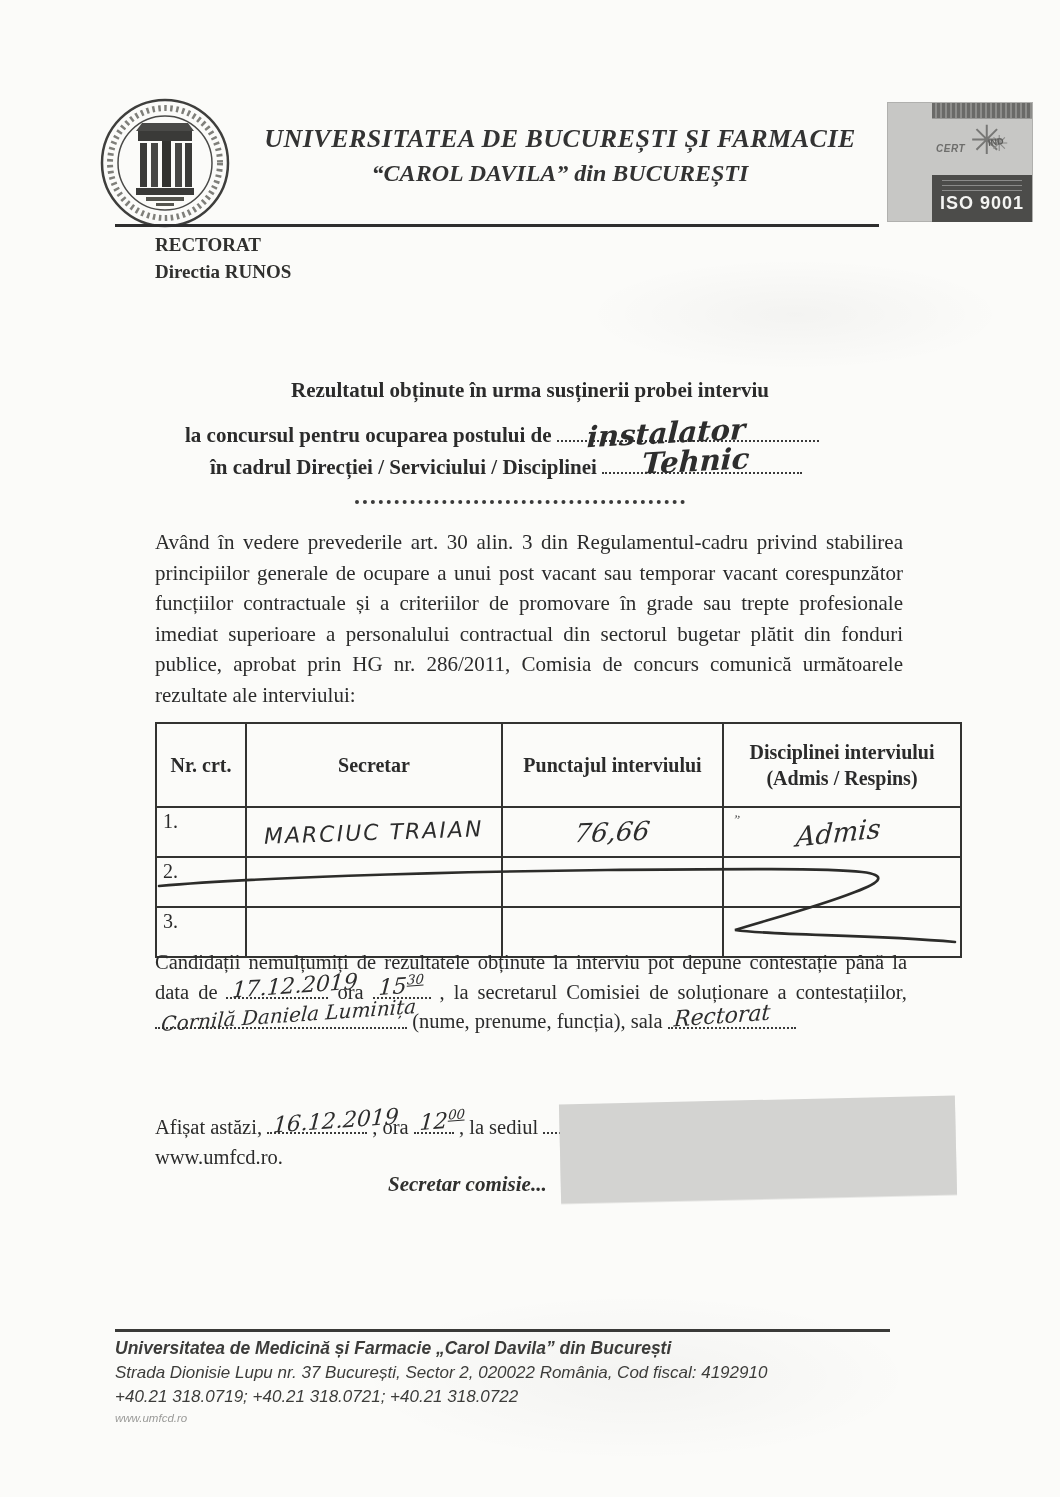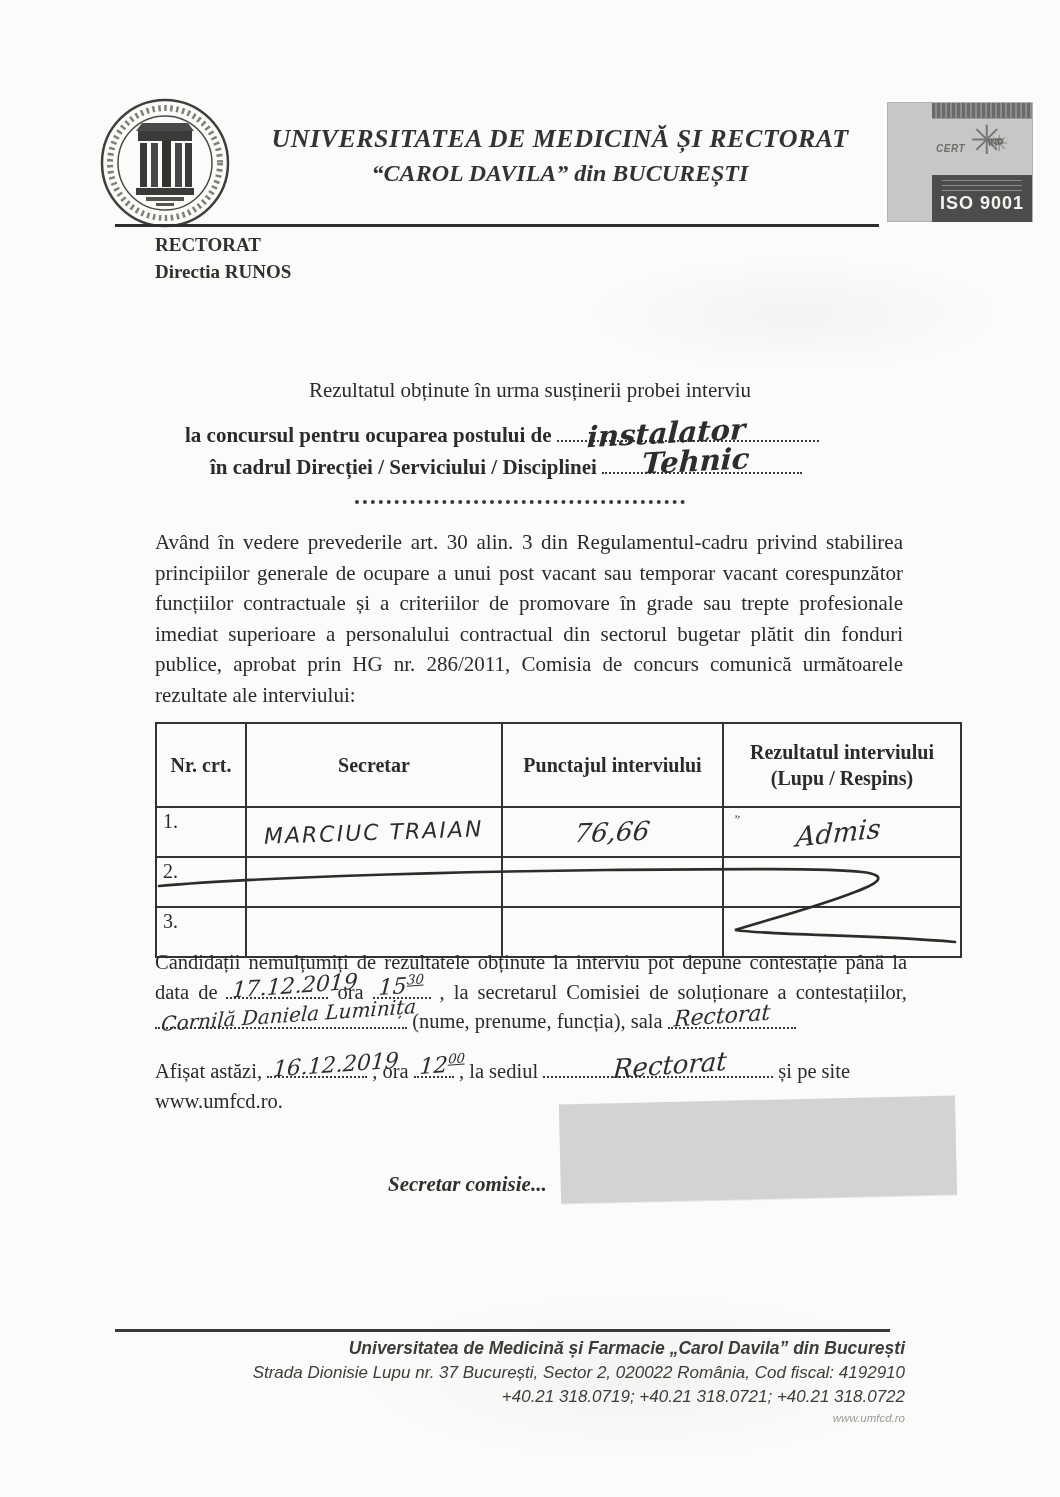--- a/index.html
+++ b/index.html
@@ -24,21 +24,21 @@
   .iso-star{position:absolute; left:38px; top:2px; font-size:40px; color:#777775; line-height:1;}
   .iso-star2{position:absolute; left:58px; top:14px; font-size:22px; color:#8a8a88; line-height:1;}
   .iso-ind{position:absolute; left:56px; top:18px; font-family:"Liberation Sans",sans-serif; font-size:9px; font-weight:bold; color:#5d5d5b; transform:rotate(-8deg);}
   .iso-bot{height:46px; background:#4c4c4a; text-align:center; padding-top:1px;}
   .iso-lines{margin:2px auto 1px auto; width:80%; height:14px;
      background:repeating-linear-gradient(180deg, transparent 0 2px, rgba(255,255,255,0.35) 2px 3px, transparent 3px 5px);}
   .iso-label{font-family:"Liberation Sans",sans-serif; font-size:18px; font-weight:bold; color:#f4f4f2; letter-spacing:1px;}
   .header-rule{left:115px; top:224px; width:764px; height:3px; background:#2e2e2e;}
   .office{left:155px; top:231px; font-size:19px; font-weight:bold; color:#30302e; line-height:27px;}
   
-  .doc-title{left:0; top:378px; width:1060px; text-align:center; font-size:21px; font-weight:normal;}
+  .doc-title{left:0; top:378px; width:1060px; text-align:center; font-size:21px; font-weight:bold;}
   .sub1{left:185px; top:420px; font-size:21px; font-weight:bold; white-space:nowrap;}
   .sub2{left:210px; top:452px; font-size:21px; font-weight:bold; white-space:nowrap;}
   .fill{display:inline-block; border-bottom:2.5px dotted #3a3a3a; height:0.95em; position:relative; vertical-align:baseline;}
   .hw{font-family:"DejaVu Serif",serif; font-style:italic; color:#2d2d2d; white-space:nowrap;}
   .hw-over{position:absolute; bottom:-7px; left:12px; font-size:29px; transform:rotate(-3deg) skewX(-6deg);}
   .dot-sep{left:355px; top:496px; width:330px; border-bottom:4px dotted #3a3a3a; height:4px;}
   
   .intro{left:155px; top:527px; width:748px; font-size:21px; line-height:30.5px; text-align:justify;}
   
   .tbl-wrap{left:127px; top:722px;padding-left:28px;}
@@ -47,28 +47,28 @@
   th.h{font-weight:bold; text-align:center; vertical-align:middle; height:78px; line-height:26px;}
   td.nr{vertical-align:top; text-align:left; height:44px; font-size:20px;}
   .c-nr{width:76px;} .c-cand{width:242px;} .c-punct{width:207px;} .c-rez{width:224px;}
   .hw-caps{font-family:"DejaVu Sans",sans-serif; font-style:italic; font-size:22px; letter-spacing:2px; transform:rotate(-2deg); display:inline-block; color:#2d2d2d;}
   .hw-score{font-family:"DejaVu Serif",serif; font-style:italic; font-size:26px; transform:skewX(-10deg) rotate(-2deg); display:inline-block; color:#2d2d2d;}
   .hw-admis{font-family:"DejaVu Serif",serif; font-style:italic; font-size:27px; transform:rotate(-6deg) skewX(-10deg); display:inline-block; margin-left:66px; color:#2d2d2d;}
   .stray{position:absolute; font-size:13px; color:#555; transform:rotate(10deg);}
   .squiggle{left:127px; top:852px; width:840px; height:100px; pointer-events:none;}
   
   .contest{left:155px; top:948px; width:752px; font-size:20.5px; line-height:29.5px; text-align:justify;}
-  .posted{left:155px; top:1056px; width:770px; font-size:20.5px; line-height:30px;}
+  .posted{left:155px; top:1112px; width:770px; font-size:20.5px; line-height:30px;}
   .hw-sm{position:absolute; bottom:-4px; left:6px; font-size:22px; transform:rotate(-4deg) skewX(-8deg);}
   sup.hrs{font-size:0.6em; text-decoration:underline;}
   .redaction{left:560px; top:1100px; width:396px; height:99px; background:#d3d3d1; transform:rotate(-1.3deg); box-shadow:0 1px 0 rgba(0,0,0,0.08);}
   .secretar{left:388px; top:1172px; font-size:21px; font-weight:bold; font-style:italic; color:#30302e;}
   
   .footer-rule{left:115px; top:1329px; width:775px; height:3px; background:#3a3a38;}
-  .footer{left:115px; top:1338px; width:790px; text-align:right; font-family:"Liberation Sans",sans-serif; font-style:italic; color:#3c3c3a;}
+  .footer{left:115px; top:1338px; width:790px; text-align:left; font-family:"Liberation Sans",sans-serif; font-style:italic; color:#3c3c3a;}
   .footer .f1{font-size:17.5px; font-weight:bold; margin-bottom:4px;}
   .footer .f2{font-size:17px; margin-bottom:4px;}
   .footer .f3{font-size:17px; margin-bottom:5px;}
   .footer .f4{font-size:11.5px; color:#9a9a98;}
 </style>
 </head>
 <body>
 
 <div class="page">
 
@@ -85,21 +85,21 @@
       <rect x="64" y="45" width="9" height="46" fill="#32322f"></rect>
       <rect x="77" y="47" width="7" height="44" fill="#474745"></rect>
       <rect x="87" y="47" width="7" height="44" fill="#3a3a38"></rect>
       <rect x="38" y="92" width="58" height="7" fill="#3a3a38"></rect>
       <rect x="48" y="101" width="38" height="4" fill="#55554f"></rect>
       <rect x="58" y="107" width="18" height="3" fill="#55554f"></rect>
     </svg>
   </div>
 
   <div class="abs header-title">
-    <div class="l1">UNIVERSITATEA DE MEDICINĂ ȘI RECTORAT</div>
+    <div class="l1">UNIVERSITATEA DE BUCUREȘTI ȘI FARMACIE</div>
     <div class="l2">“CAROL DAVILA” din BUCUREȘTI</div>
   </div>
 
   <div class="abs iso-badge">
     <div class="iso-top"></div>
     <div class="iso-mid">
       <span class="iso-cert">CERT</span>
       <span class="iso-star">✳</span>
       <span class="iso-star2">✳</span>
       <span class="iso-ind">IND</span>
@@ -137,21 +137,21 @@
 
   <div class="abs intro">Având în vedere prevederile art. 30 alin. 3 din Regulamentul-cadru privind stabilirea principiilor generale de ocupare a unui post vacant sau temporar vacant corespunzător funcțiilor contractuale și a criteriilor de promovare în grade sau trepte profesionale imediat superioare a personalului contractual din sectorul bugetar plătit din fonduri publice, aprobat prin HG nr. 286/2011, Comisia de concurs comunică următoarele rezultate ale interviului:</div>
 
   <div class="abs tbl-wrap">
     <table class="res">
       <tbody>
           <tr>
         <th class="h c-nr">Nr. crt.</th>
         <th class="h c-cand">Secretar</th>
         <th class="h c-punct">Punctajul interviului</th>
-        <th class="h c-rez">Rezultatul interviului (Lupu / Respins)</th>
+        <th class="h c-rez">Disciplinei interviului (Admis / Respins)</th>
       </tr>
       <tr>
         <td class="nr">1.</td>
         <td style="text-align:center;">
           <span class="hw-caps">MARCIUC TRAIAN</span>
         </td>
         <td style="text-align:center;">
           <span class="hw-score">76,66</span>
         </td>
         <td style="position:relative;">

